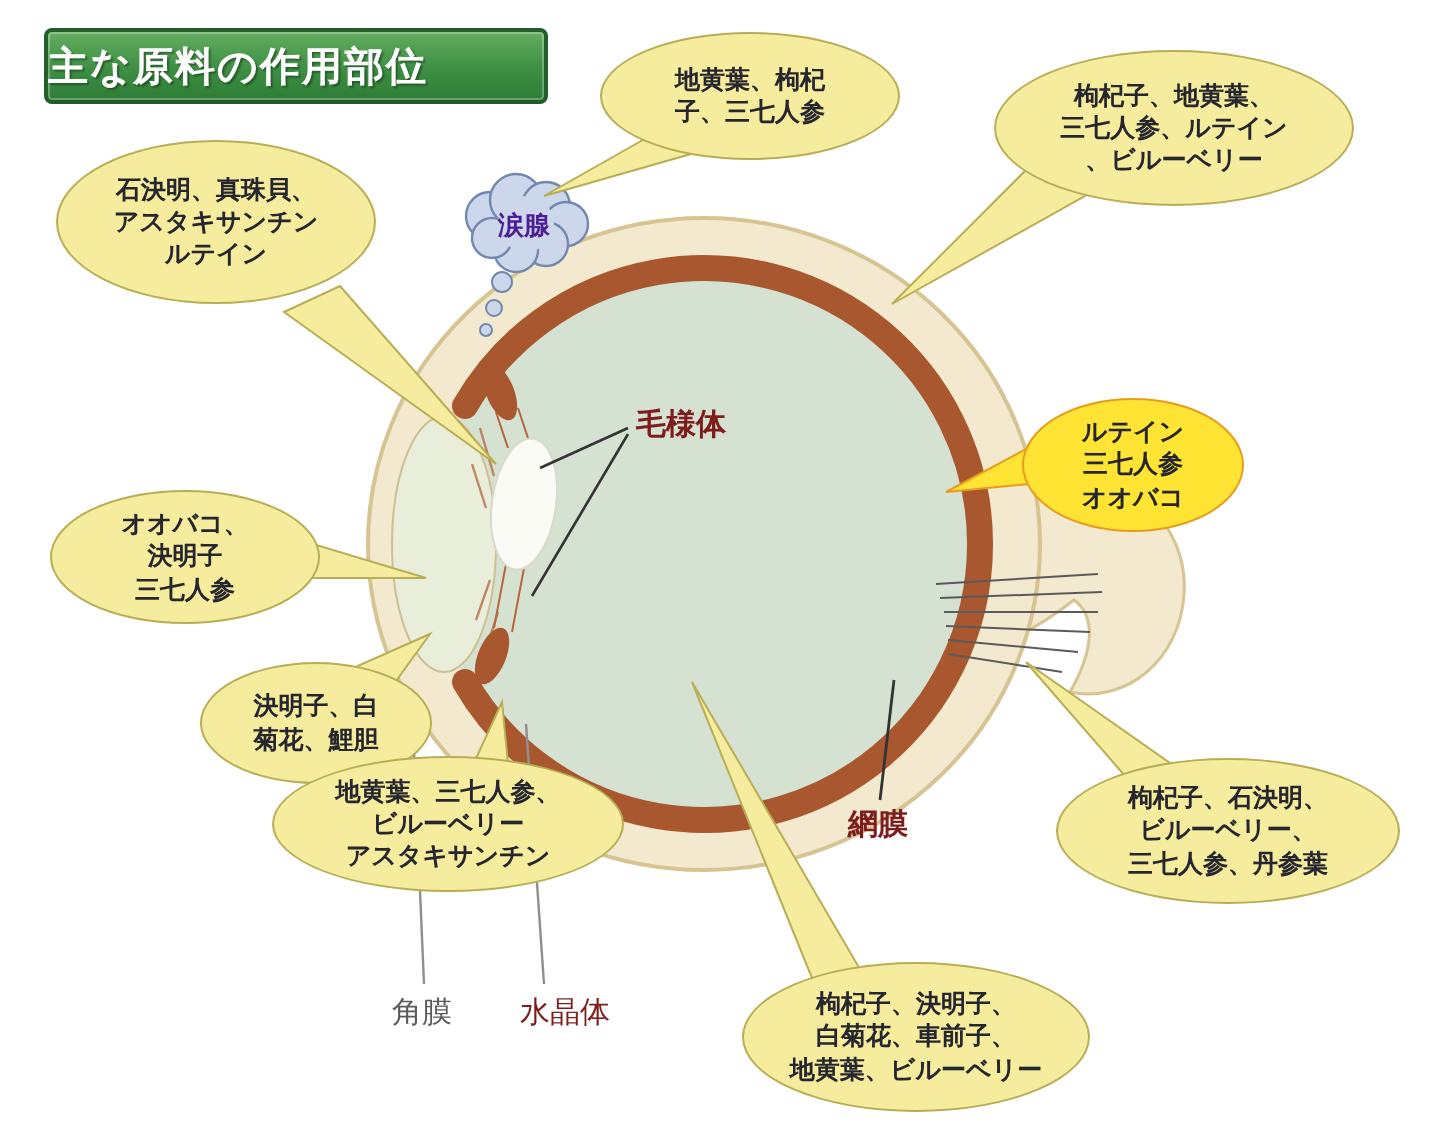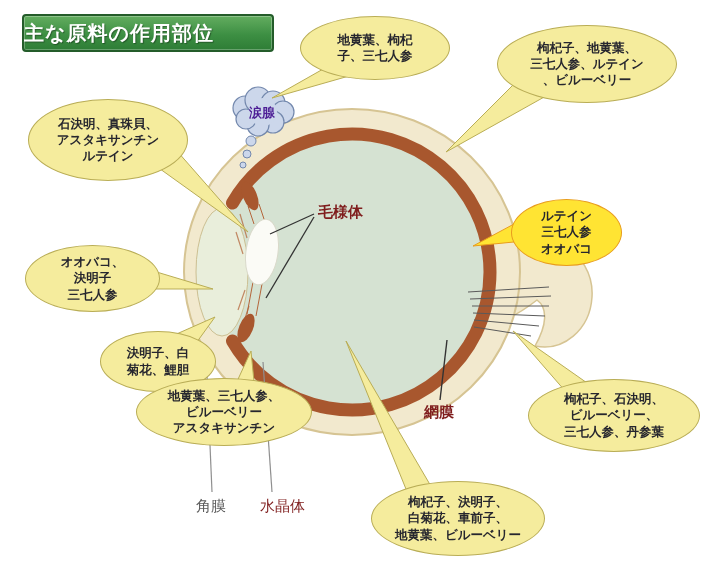--- a/index.html
+++ b/index.html
@@ -158,21 +158,21 @@
     <span class="callout-text">地黄葉、枸杞
 子、三七人参</span>
   </div>
 
   <div class="callout" style="left:497px;top:25px;width:180px;height:78px">
     <span class="callout-text">枸杞子、地黄葉、
 三七人参、ルテイン
 、ビルーベリー</span>
   </div>
 
-  <div class="callout" style="left:28px;top:99px;width:160px;height:82px">
+  <div class="callout" style="left:28px;top:70px;width:160px;height:82px">
     <span class="callout-text">石決明、真珠貝、
 アスタキサンチン
 ルテイン</span>
   </div>
 
   <div class="callout" style="left:25px;top:245px;width:135px;height:67px">
     <span class="callout-text">オオバコ、
 決明子
 三七人参</span>
   </div>

